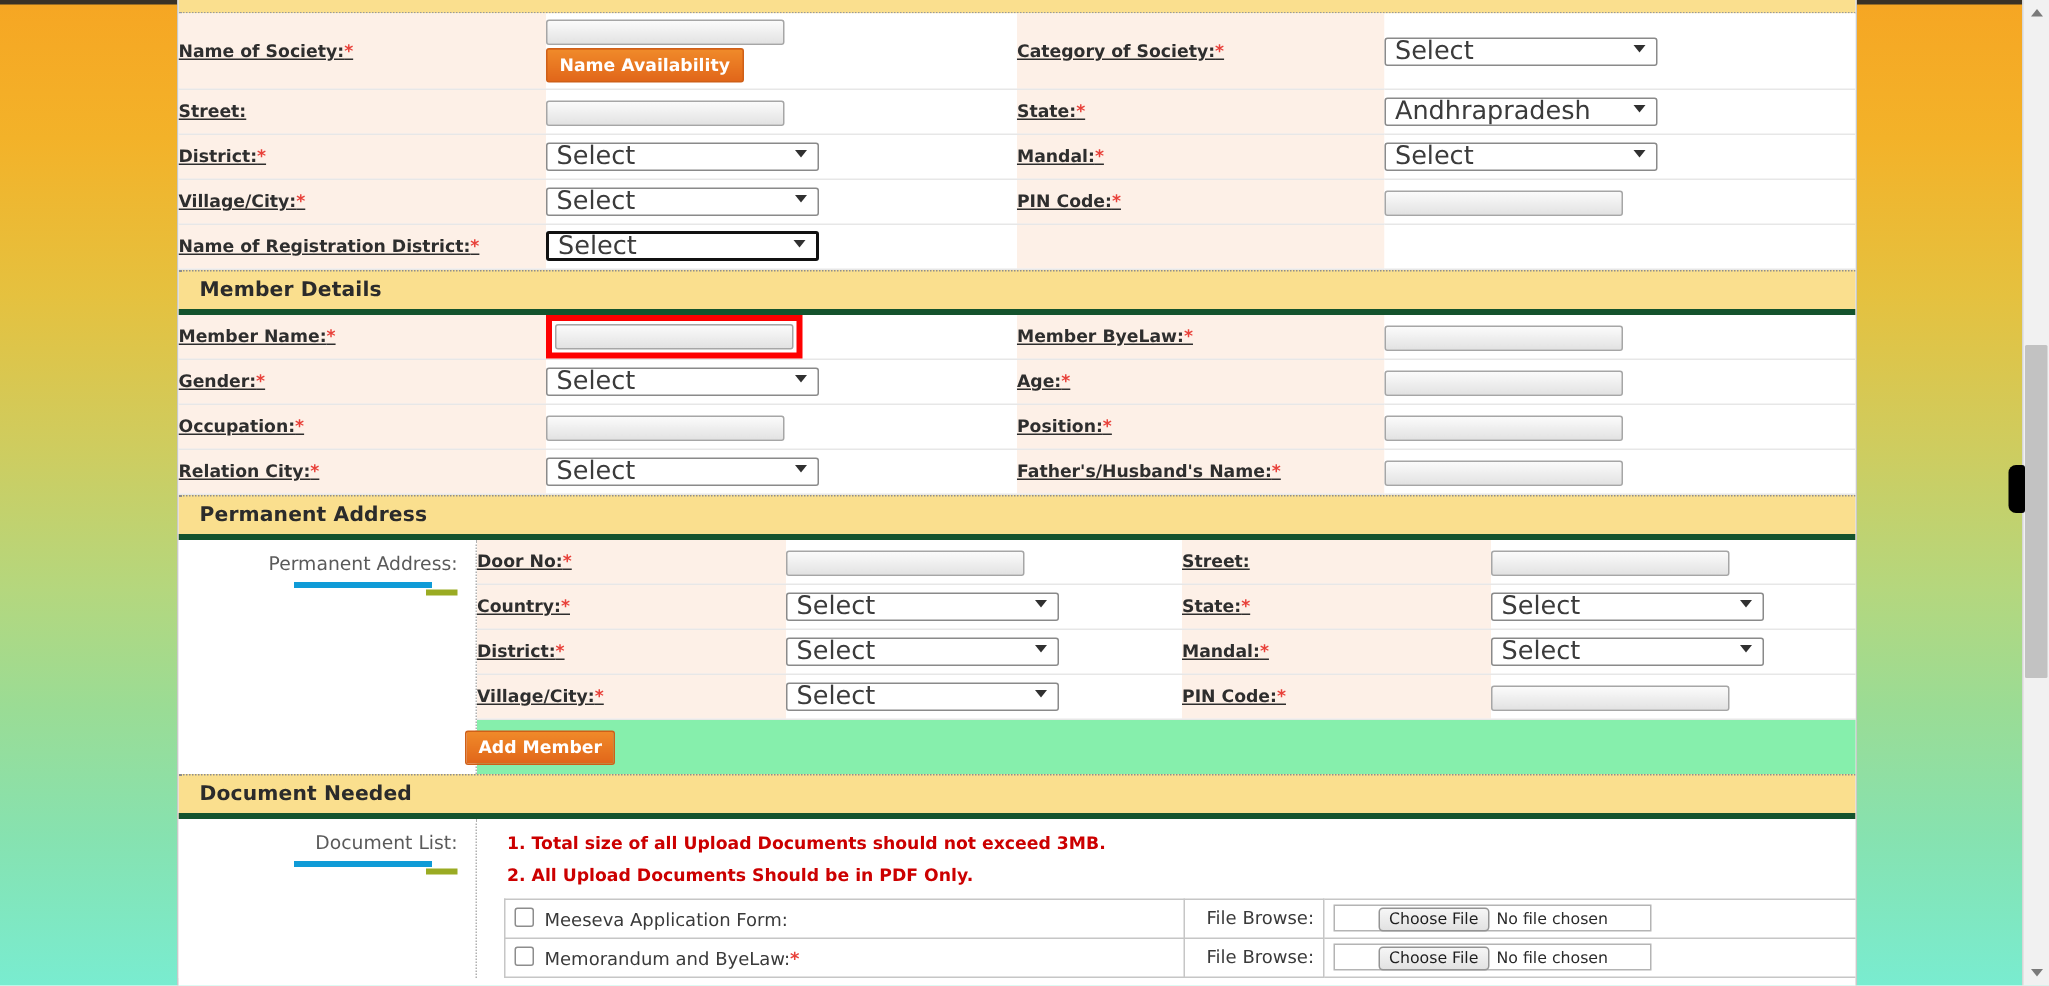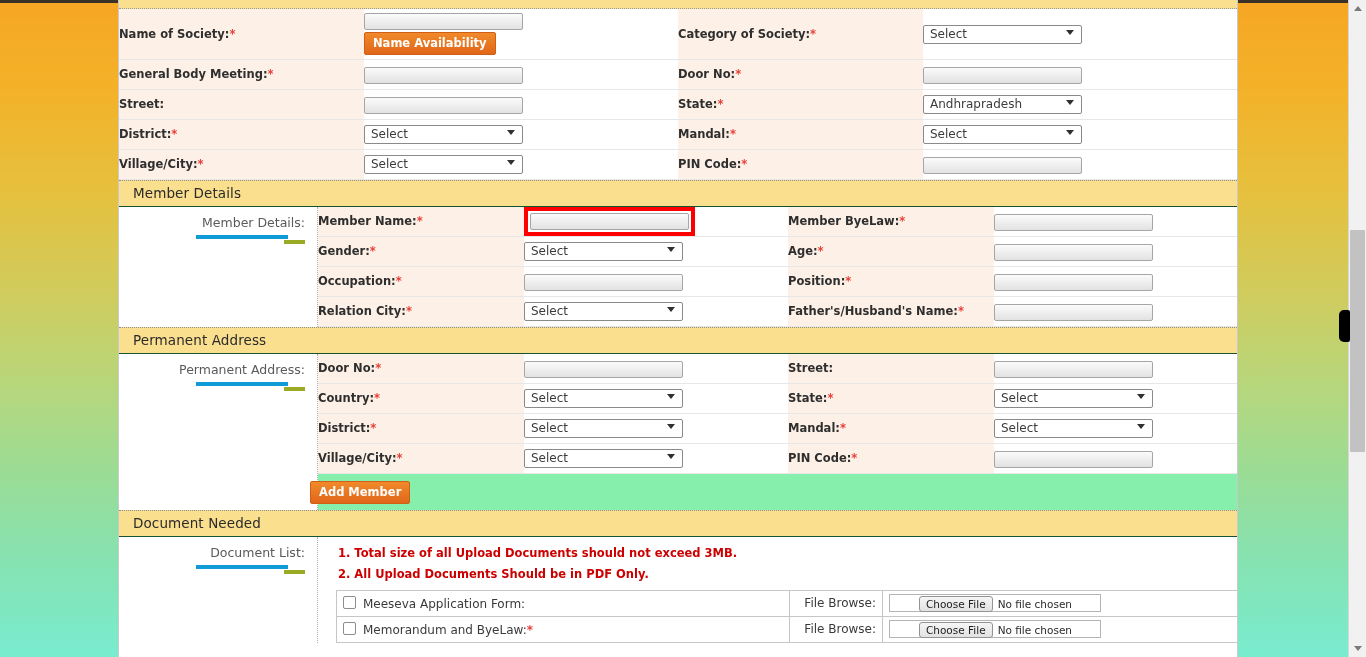--- a/index.html
+++ b/index.html
@@ -15,22 +15,22 @@
   #topline{position:absolute;left:0;top:0;width:1352px;height:3px;background:#3a3226;}
   #content{
     position:absolute;left:118px;top:0;width:1120px;height:657px;
     background:#ffffff;border-left:1px solid #c9c9c9;border-right:1px solid #c9c9c9;
     box-sizing:border-box;overflow:hidden;
   }
   .topstrip{height:8px;background:#fadf8e;border-bottom:1px dotted #9a9a9a;}
 
   
   .sec-head{
-    background:#fadf8e;color:#2b2b2b;font-weight:normal;font-size:13.5px;
-    padding:4px 0 5px 14px;border-top:1px dotted #8d8d8d;border-bottom:1px solid #14532d;
+    background:#fadf8e;color:#2b2b2b;font-weight:bold;font-size:13.5px;
+    padding:4px 0 5px 14px;border-top:1px dotted #8d8d8d;border-bottom:4px solid #14532d;
     letter-spacing:.1px;
   }
 
   
   .sec-body{display:flex;background:#fff;}
   .sec-aside{
     width:199px;flex:0 0 199px;box-sizing:border-box;
     border-right:1px dotted #b0b0b0;padding:8px 12px 10px 0;text-align:right;
   }
   .aside-label{font-size:12.5px;color:#5a5a5a;font-family:"DejaVu Sans","Liberation Sans",sans-serif;}
@@ -38,36 +38,36 @@
   .bar-blue{position:absolute;right:17px;top:0;width:92px;height:4px;background:#0f9bd7;}
   .bar-olive{position:absolute;right:0;top:5px;width:21px;height:4px;background:#9aab23;}
 
   .sec-fields{flex:1 1 auto;}
   table.grid{width:100%;border-collapse:collapse;table-layout:fixed;}
   table.grid td{
     border-bottom:1px solid #e7e7e7;padding:0;vertical-align:middle;height:29px;
   }
   td.lab{
     width:206px;background:#fdf0e7;padding-left:12px;
-    font-size:11.5px;font-weight:bold;color:#2e2e2e;white-space:nowrap;
+    font-size:11.5px;font-weight:bold;color:#2e2e2e;white-space:nowrap;text-decoration:underline;
   }
   td.val{width:264px;background:#ffffff;padding-left:9px;}
   .req{color:#e8413a;font-weight:bold;}
 
   
   .tbox{
     width:159px;height:17px;box-sizing:border-box;
     border:1px solid #a6a6a6;border-radius:2px;
     background:linear-gradient(to bottom,#fbfbfb,#e2e2e2);
     display:inline-block;vertical-align:middle;
   }
   .sel{
-    position:relative;width:159px;height:19px;box-sizing:border-box;
+    position:relative;width:182px;height:19px;box-sizing:border-box;
     border:1px solid #8a8a8a;border-radius:2px;background:#fff;
-    font-size:12px;color:#3b3b3b;line-height:17px;padding-left:6px;
+    font-size:17px;color:#3b3b3b;line-height:17px;padding-left:6px;
     display:inline-block;vertical-align:middle;
   }
   .sel.focus{border:2px solid #111;height:20px;line-height:16px;}
   .sel .cv{
     position:absolute;right:7px;top:4px;width:0;height:0;
     border-left:4px solid transparent;border-right:4px solid transparent;border-top:5px solid #303030;
   }
   .obtn{
     display:inline-block;background:linear-gradient(to bottom,#f08a2a,#e1661a);
     border:1px solid #cf5f17;color:#fff;font-weight:bold;font-size:11.5px;
@@ -136,56 +136,49 @@
           <div class="sec-fields">
             <table class="grid">
               <tbody>
                 <tr style="height:50px">
                   <td class="lab"><span>Name of  Society:</span><span class="req">*</span></td>
                   <td class="val"><span class="stack"><span class="tbox"></span><br><span class="obtn">Name Availability</span></span></td>
                   <td class="lab"><span>Category of Society:</span><span class="req">*</span></td>
                   <td class="val"><span class="sel"><span>Select</span><span class="cv"></span></span></td>
                 </tr>
                 <tr>
-                  <td class="lab"><span>General Body Meeting:</span><span class="req">*</span></td>
-                  <td class="val"><span class="tbox"></span></td>
-                  <td class="lab"><span>Door No:</span><span class="req">*</span></td>
-                  <td class="val"><span class="tbox"></span></td>
-                </tr>
-                <tr>
                   <td class="lab"><span>Street:</span></td>
                   <td class="val"><span class="tbox"></span></td>
                   <td class="lab"><span>State:</span><span class="req">*</span></td>
                   <td class="val"><span class="sel"><span>Andhrapradesh</span><span class="cv"></span></span></td>
                 </tr>
                 <tr>
                   <td class="lab"><span>District:</span><span class="req">*</span></td>
                   <td class="val"><span class="sel"><span>Select</span><span class="cv"></span></span></td>
                   <td class="lab"><span>Mandal:</span><span class="req">*</span></td>
                   <td class="val"><span class="sel"><span>Select</span><span class="cv"></span></span></td>
                 </tr>
                 <tr>
                   <td class="lab"><span>Village/City:</span><span class="req">*</span></td>
                   <td class="val"><span class="sel"><span>Select</span><span class="cv"></span></span></td>
                   <td class="lab"><span>PIN Code:</span><span class="req">*</span></td>
                   <td class="val"><span class="tbox"></span></td>
                 </tr>
+                <tr>
+                  <td class="lab"><span>Name of Registration District:</span><span class="req">*</span></td>
+                  <td class="val"><span class="sel focus"><span>Select</span><span class="cv"></span></span></td>
+                  <td class="lab" style="background:#fdf0e7"></td>
+                  <td class="val"></td>
+                </tr>
               </tbody>
             </table>
           </div>
         </div>
         <div class="sec-head">Member Details</div>
         <div class="sec-body">
-          <div class="sec-aside">
-            <div class="aside-label">Member Details:</div>
-            <div class="bar-wrap">
-              <span class="bar-blue"></span>
-              <span class="bar-olive"></span>
-            </div>
-          </div>
           <div class="sec-fields">
             <table class="grid">
               <tbody>
                 <tr>
                   <td class="lab"><span>Member Name:</span><span class="req">*</span></td>
                   <td class="val"><span class="hl"><span class="tbox"></span></span></td>
                   <td class="lab"><span>Member ByeLaw:</span><span class="req">*</span></td>
                   <td class="val"><span class="tbox"></span></td>
                 </tr>
                 <tr>

